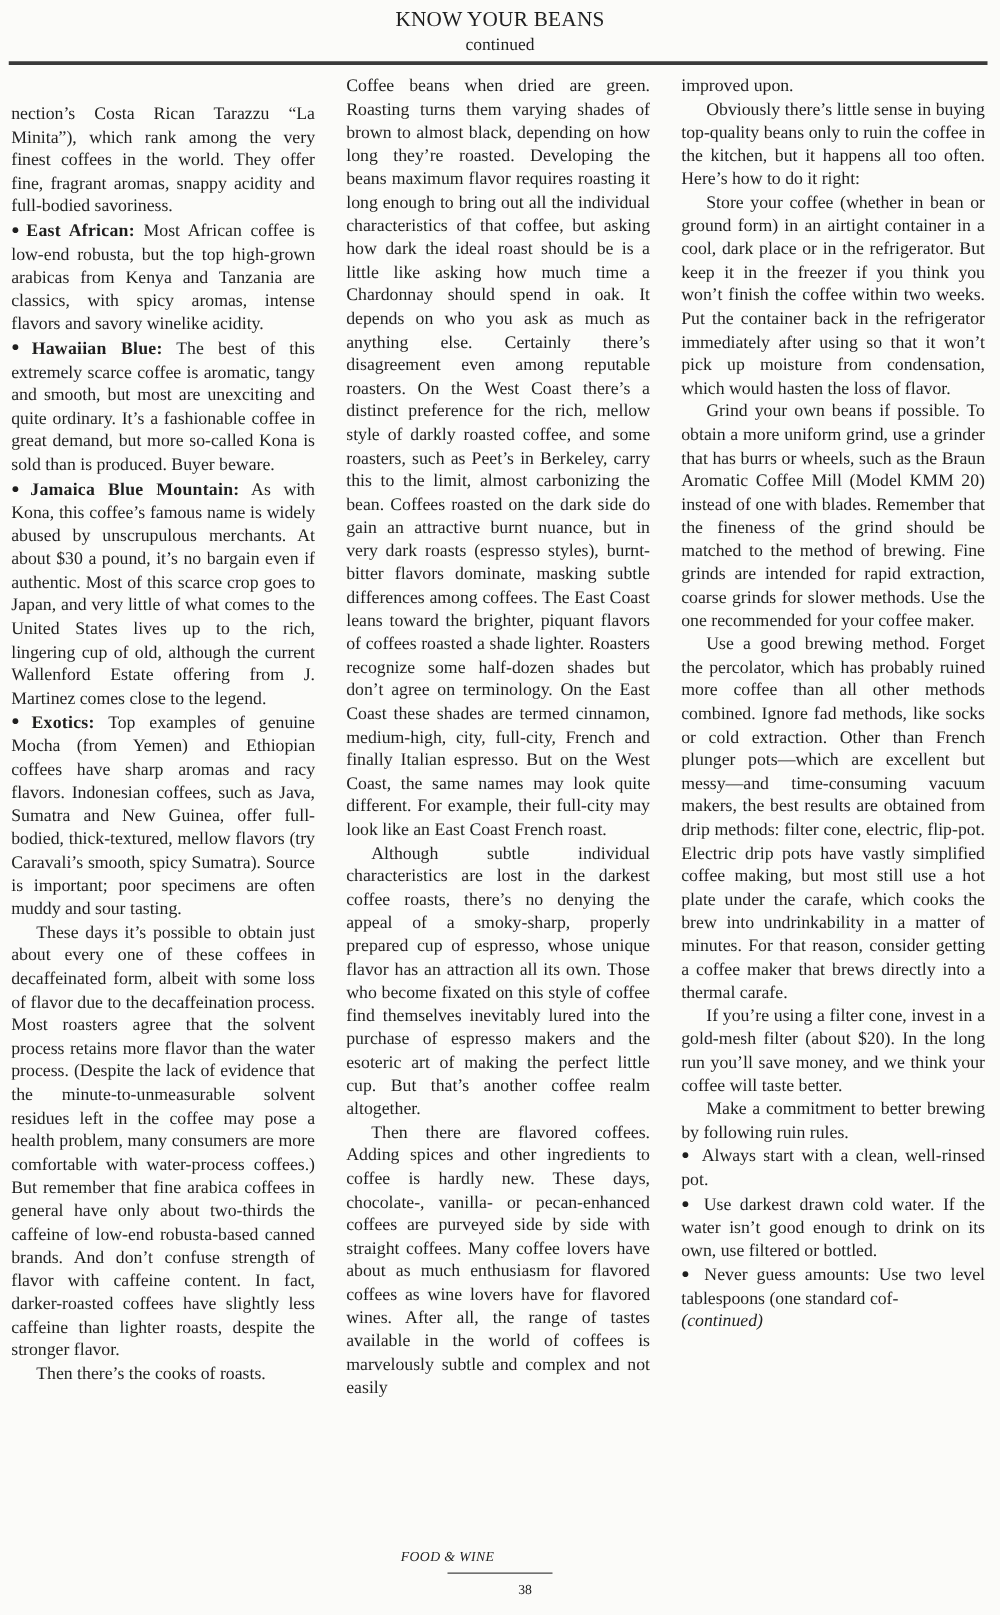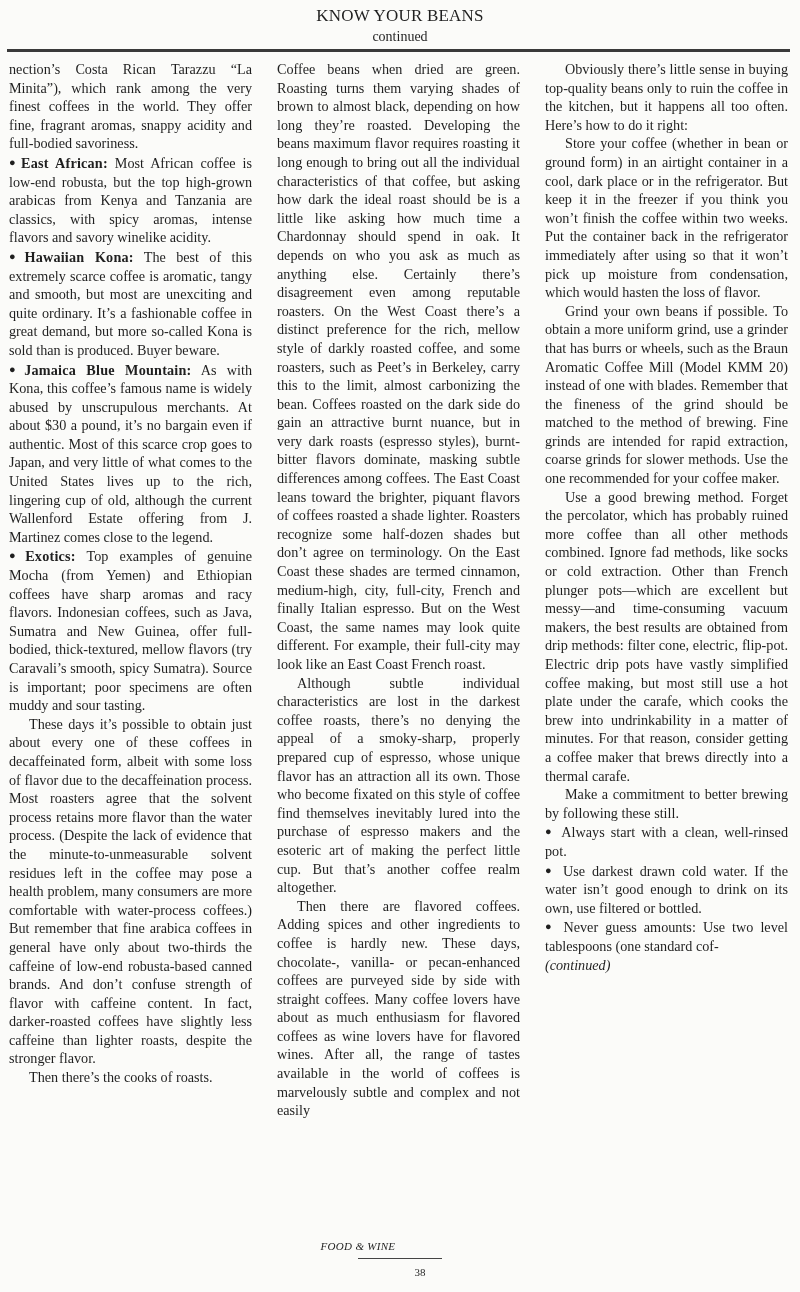--- a/index.html
+++ b/index.html
@@ -25,21 +25,21 @@
     }
     .rule {
       position: absolute; left: 7px; width: 783px; top: 49px; height: 3px;
       background: #3a3a3a;
     }
     .col {
       position: absolute; top: 60px;
       font-size: 14.2px; line-height: 18.6px;
       text-align: justify;
     }
-    .col1 { left: 9px; width: 243px; }
+    .col1 { left: 9px; width: 243px; margin-top: 22px; }
     .col2 { left: 277px; width: 243px; }
     .col3 { left: 545px; width: 243px; }
     .col p { margin: 0; }
     .col p.indent { text-indent: 20px; }
     .col .entry-head { font-weight: bold; letter-spacing: 0.2px; }
     .bullet { font-size: 11px; vertical-align: 2px; margin-right: 2px; }
     .col p.rule-item { text-indent: 0; }
     .cont-note { font-style: italic; }
     .footer {
       position: absolute; left: 0; width: 800px; top: 1240px; text-align: center;
@@ -60,37 +60,39 @@
 
 <div class="header">
   <div class="title">KNOW YOUR BEANS</div>
   <div class="subtitle">continued</div>
 </div>
 <div class="rule"></div>
 
 <div class="col col1">
     <p>nection’s Costa Rican Tarazzu “La Minita”), which rank among the very finest coffees in the world. They offer fine, fragrant aromas, snappy acidity and full-bodied savoriness.</p>
     <p><span class="bullet">●</span><span class="entry-head">East African:</span><span> Most African coffee is low-end robusta, but the top high-grown arabicas from Kenya and Tanzania are classics, with spicy aromas, intense flavors and savory winelike acidity.</span></p>
-    <p><span class="bullet">●</span><span class="entry-head">Hawaiian Kona:</span><span> The best of this extremely scarce coffee is aromatic, tangy and smooth, but most are unexciting and quite ordinary. It’s a fashionable coffee in great demand, but more so-called Kona is sold than is produced. Buyer beware.</span></p>
+    <p><span class="bullet">●</span><span class="entry-head">Hawaiian Blue:</span><span> The best of this extremely scarce coffee is aromatic, tangy and smooth, but most are unexciting and quite ordinary. It’s a fashionable coffee in great demand, but more so-called Kona is sold than is produced. Buyer beware.</span></p>
     <p><span class="bullet">●</span><span class="entry-head">Jamaica Blue Mountain:</span><span> As with Kona, this coffee’s famous name is widely abused by unscrupulous merchants. At about $30 a pound, it’s no bargain even if authentic. Most of this scarce crop goes to Japan, and very little of what comes to the United States lives up to the rich, lingering cup of old, although the current Wallenford Estate offering from J. Martinez comes close to the legend.</span></p>
     <p><span class="bullet">●</span><span class="entry-head">Exotics:</span><span> Top examples of genuine Mocha (from Yemen) and Ethiopian coffees have sharp aromas and racy flavors. Indonesian coffees, such as Java, Sumatra and New Guinea, offer full-bodied, thick-textured, mellow flavors (try Caravali’s smooth, spicy Sumatra). Source is important; poor specimens are often muddy and sour tasting.</span></p>
     <p class="indent">These days it’s possible to obtain just about every one of these coffees in decaffeinated form, albeit with some loss of flavor due to the decaffeination process. Most roasters agree that the solvent process retains more flavor than the water process. (Despite the lack of evidence that the minute-to-unmeasurable solvent residues left in the coffee may pose a health problem, many consumers are more comfortable with water-process coffees.) But remember that fine arabica coffees in general have only about two-thirds the caffeine of low-end robusta-based canned brands. And don’t confuse strength of flavor with caffeine content. In fact, darker-roasted coffees have slightly less caffeine than lighter roasts, despite the stronger flavor.</p>
     <p class="indent">Then there’s the cooks of roasts.</p>
   </div>
 <div class="col col2">
     <p>Coffee beans when dried are green. Roasting turns them varying shades of brown to almost black, depending on how long they’re roasted. Developing the beans maximum flavor requires roasting it long enough to bring out all the individual characteristics of that coffee, but asking how dark the ideal roast should be is a little like asking how much time a Chardonnay should spend in oak. It depends on who you ask as much as anything else. Certainly there’s disagreement even among reputable roasters. On the West Coast there’s a distinct preference for the rich, mellow style of darkly roasted coffee, and some roasters, such as Peet’s in Berkeley, carry this to the limit, almost carbonizing the bean. Coffees roasted on the dark side do gain an attractive burnt nuance, but in very dark roasts (espresso styles), burnt-bitter flavors dominate, masking subtle differences among coffees. The East Coast leans toward the brighter, piquant flavors of coffees roasted a shade lighter. Roasters recognize some half-dozen shades but don’t agree on terminology. On the East Coast these shades are termed cinnamon, medium-high, city, full-city, French and finally Italian espresso. But on the West Coast, the same names may look quite different. For example, their full-city may look like an East Coast French roast.</p>
     <p class="indent">Although subtle individual characteristics are lost in the darkest coffee roasts, there’s no denying the appeal of a smoky-sharp, properly prepared cup of espresso, whose unique flavor has an attraction all its own. Those who become fixated on this style of coffee find themselves inevitably lured into the purchase of espresso makers and the esoteric art of making the perfect little cup. But that’s another coffee realm altogether.</p>
     <p class="indent">Then there are flavored coffees. Adding spices and other ingredients to coffee is hardly new. These days, chocolate-, vanilla- or pecan-enhanced coffees are purveyed side by side with straight coffees. Many coffee lovers have about as much enthusiasm for flavored coffees as wine lovers have for flavored wines. After all, the range of tastes available in the world of coffees is marvelously subtle and complex and not easily</p>
   </div>
 <div class="col col3">
+    <p>improved upon.</p>
     <p class="indent">Obviously there’s little sense in buying top-quality beans only to ruin the coffee in the kitchen, but it happens all too often. Here’s how to do it right:</p>
     <p class="indent">Store your coffee (whether in bean or ground form) in an airtight container in a cool, dark place or in the refrigerator. But keep it in the freezer if you think you won’t finish the coffee within two weeks. Put the container back in the refrigerator immediately after using so that it won’t pick up moisture from condensation, which would hasten the loss of flavor.</p>
     <p class="indent">Grind your own beans if possible. To obtain a more uniform grind, use a grinder that has burrs or wheels, such as the Braun Aromatic Coffee Mill (Model KMM 20) instead of one with blades. Remember that the fineness of the grind should be matched to the method of brewing. Fine grinds are intended for rapid extraction, coarse grinds for slower methods. Use the one recommended for your coffee maker.</p>
     <p class="indent">Use a good brewing method. Forget the percolator, which has probably ruined more coffee than all other methods combined. Ignore fad methods, like socks or cold extraction. Other than French plunger pots—which are excellent but messy—and time-consuming vacuum makers, the best results are obtained from drip methods: filter cone, electric, flip-pot. Electric drip pots have vastly simplified coffee making, but most still use a hot plate under the carafe, which cooks the brew into undrinkability in a matter of minutes. For that reason, consider getting a coffee maker that brews directly into a thermal carafe.</p>
-    <p class="indent">Make a commitment to better brewing by following these still.</p>
+    <p class="indent">If you’re using a filter cone, invest in a gold-mesh filter (about $20). In the long run you’ll save money, and we think your coffee will taste better.</p>
+    <p class="indent">Make a commitment to better brewing by following ruin rules.</p>
     <p class="rule-item"><span class="bullet">● </span><span>Always start with a clean, well-rinsed pot.</span></p>
     <p class="rule-item"><span class="bullet">● </span><span>Use darkest drawn cold water. If the water isn’t good enough to drink on its own, use filtered or bottled.</span></p>
     <p class="rule-item"><span class="bullet">● </span><span>Never guess amounts: Use two level tablespoons (one standard cof-</span></p>
     <p class="cont-note">(continued)</p>
   </div>
 
 <div class="footer">
   <div class="mag">FOOD &amp; WINE</div>
   <div class="mag-rule"></div>
   <div class="page-num">38</div>

